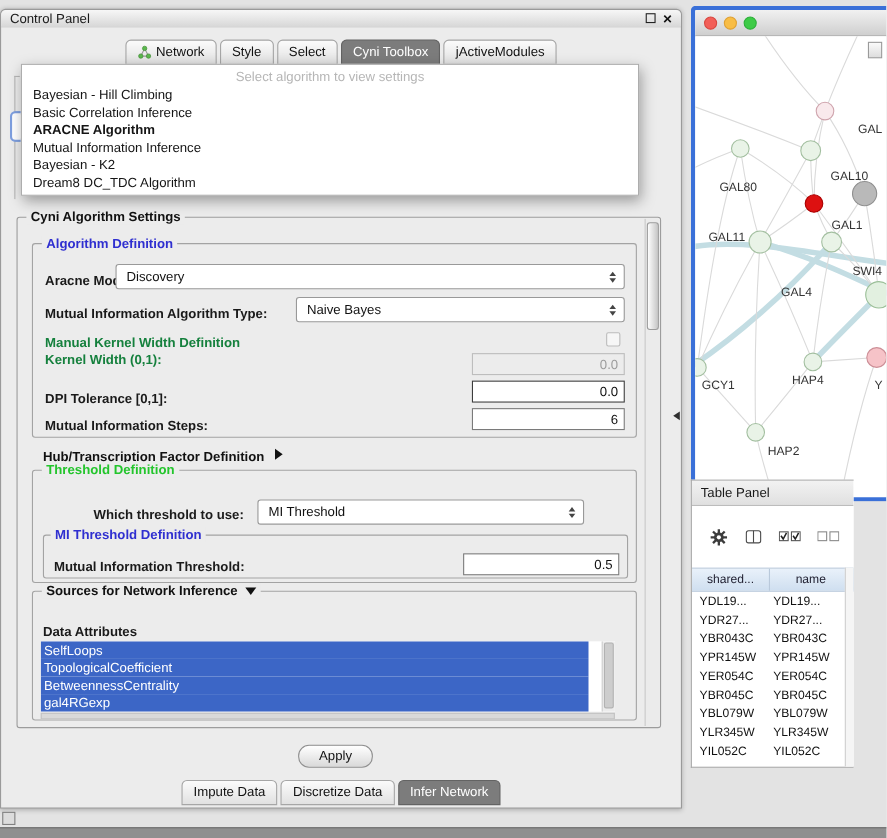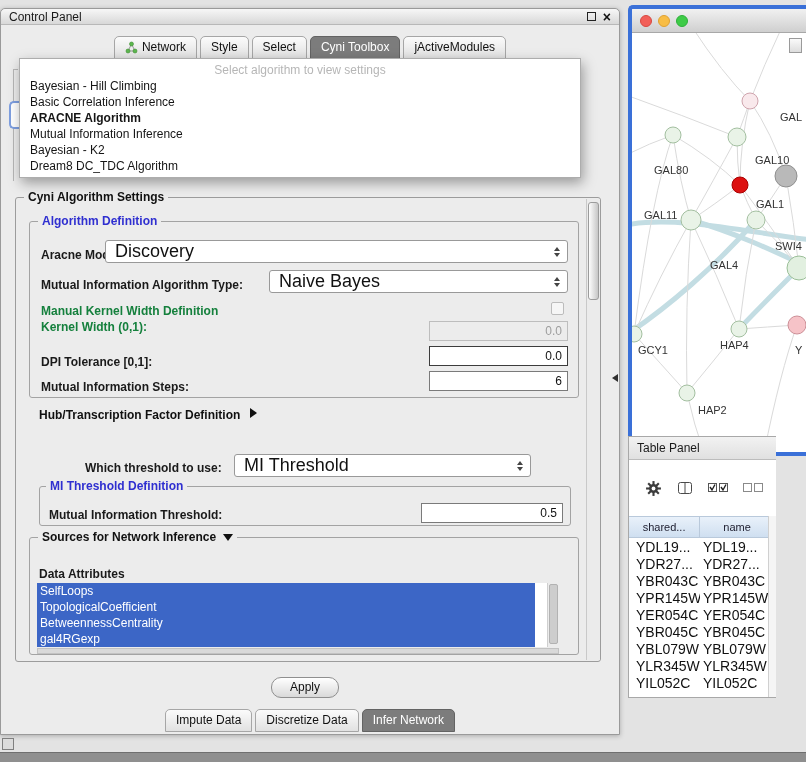--- a/index.html
+++ b/index.html
@@ -51,21 +51,21 @@
   #lbl-aracne{left:40px;top:239px}
   #lbl-mitype{left:40px;top:269px}
   #lbl-manual{left:40px;top:295px}
   #lbl-kernel{left:40px;top:311px}
   #lbl-dpi{left:40px;top:346px}
   #lbl-misteps{left:40px;top:371px}
   #lbl-which{left:84px;top:452px}
   #lbl-mithresh{left:48px;top:499px}
   #lbl-attrs{left:38px;top:558px}
 
-  .combo{position:absolute;height:23px;background:#fff;border:1px solid #999;border-radius:3px;font-size:18px;line-height:21px;padding-left:9px;color:#111}
+  .combo{position:absolute;height:23px;background:#fff;border:1px solid #999;border-radius:3px;font-size:12px;line-height:21px;padding-left:9px;color:#111}
   #cmb-aracne{left:104px;top:231px;width:463px}
   #cmb-mitype{left:268px;top:261px;width:299px}
   #cmb-which{left:233px;top:445px;width:297px}
   .arrows{position:absolute;right:4px;top:0;height:100%;width:12px;display:flex;flex-direction:column;align-items:center;justify-content:center;gap:2px}
   .aru{width:0;height:0;border-left:3.5px solid transparent;border-right:3.5px solid transparent;border-bottom:4.5px solid #444}
   .ard{width:0;height:0;border-left:3.5px solid transparent;border-right:3.5px solid transparent;border-top:4.5px solid #444}
 
   .tfield{position:absolute;height:20px;background:#fff;border:1px solid #7a7a7a;font-size:12px;line-height:18px;text-align:right;padding:0 5px;color:#111}
   .tfield.dis{background:#ececec;border-color:#bdbdbd;color:#9d9d9d}
   #fld-kernel{left:428px;top:312px;width:139px}
@@ -104,21 +104,21 @@
   #net-widget{position:absolute;left:157px;top:5px;width:13px;height:15px;border:1px solid #9a9a9a;background:linear-gradient(#fafafa,#dddddd)}
 
   
   #tpanel{position:absolute;left:628px;top:436px;width:148px;height:262px;background:#fff;border:1px solid #a8a8a8;border-right:none;overflow:hidden}
   #tp-titlebar{height:23px;background:linear-gradient(#f2f2f2,#e0e0e0);border-bottom:1px solid #bcbcbc;display:flex;align-items:center;padding-left:8px;font-size:12px;color:#1a1a1a}
   #tp-toolbar{height:56px;display:flex;align-items:center;gap:15px;padding-left:16px;background:#fff}
   .tbtn{display:flex;align-items:center;justify-content:center}
   #tbl-head{display:flex;height:22px;background:linear-gradient(#e9f1fa,#cfdff0);border-top:1px solid #b9c9db;border-bottom:1px solid #b9c9db;font-size:11px;color:#223}
   .th{border-right:1px solid #b9c9db;display:flex;align-items:center;justify-content:center;overflow:hidden;white-space:nowrap}
   .th.c1{width:78px}.th.c2{width:82px}.th.c3{flex:1}
-  .tr{display:flex;height:17px;font-size:14px;align-items:center}
+  .tr{display:flex;height:17px;font-size:11px;align-items:center}
   .td{white-space:nowrap;overflow:hidden}
   .td.c1{width:78px;padding-left:7px}.td.c2{width:82px;padding-left:3px}.td.c3{flex:1;padding-left:2px}
   #tp-scroll{position:absolute;right:0;top:79px;width:8px;bottom:0;background:#f5f5f5;border-left:1px solid #d0d0d0}
 
   
   #splitter-arrow{left:612px;top:374px;width:0;height:0;border-top:4px solid transparent;border-bottom:4px solid transparent;border-right:6px solid #2f2f2f}
   #mini-icon{left:2px;top:738px;width:12px;height:12px;border:1px solid #808080;background:#dcdcdc}
   #bottombar{left:0;top:752px;width:806px;height:10px;background:#8f8f8f;border-top:1px solid #6f6f6f}
 </style>
 </head>
@@ -207,20 +207,25 @@
   <span class="flabel" id="lbl-dpi">DPI Tolerance [0,1]:</span>
   <div class="tfield" id="fld-dpi">0.0</div>
   <span class="flabel" id="lbl-misteps">Mutual Information Steps:</span>
   <div class="tfield" id="fld-misteps">6</div>
 
   <div id="hub-row">
     <span>Hub/Transcription Factor Definition</span>
     <span class="tri-right"></span>
   </div>
 
+  <div class="group" id="thresh-group">
+    <span class="gtitle t-green">
+        <span>Threshold Definition</span>
+      </span>
+  </div>
   <span class="flabel" id="lbl-which">Which threshold to use:</span>
   <div class="combo" id="cmb-which">
     <span>MI Threshold</span>
     <span class="arrows">
         <span class="aru"></span>
         <span class="ard"></span>
       </span>
   </div>
   <div class="group" id="mithresh-group">
     <span class="gtitle t-blue">

